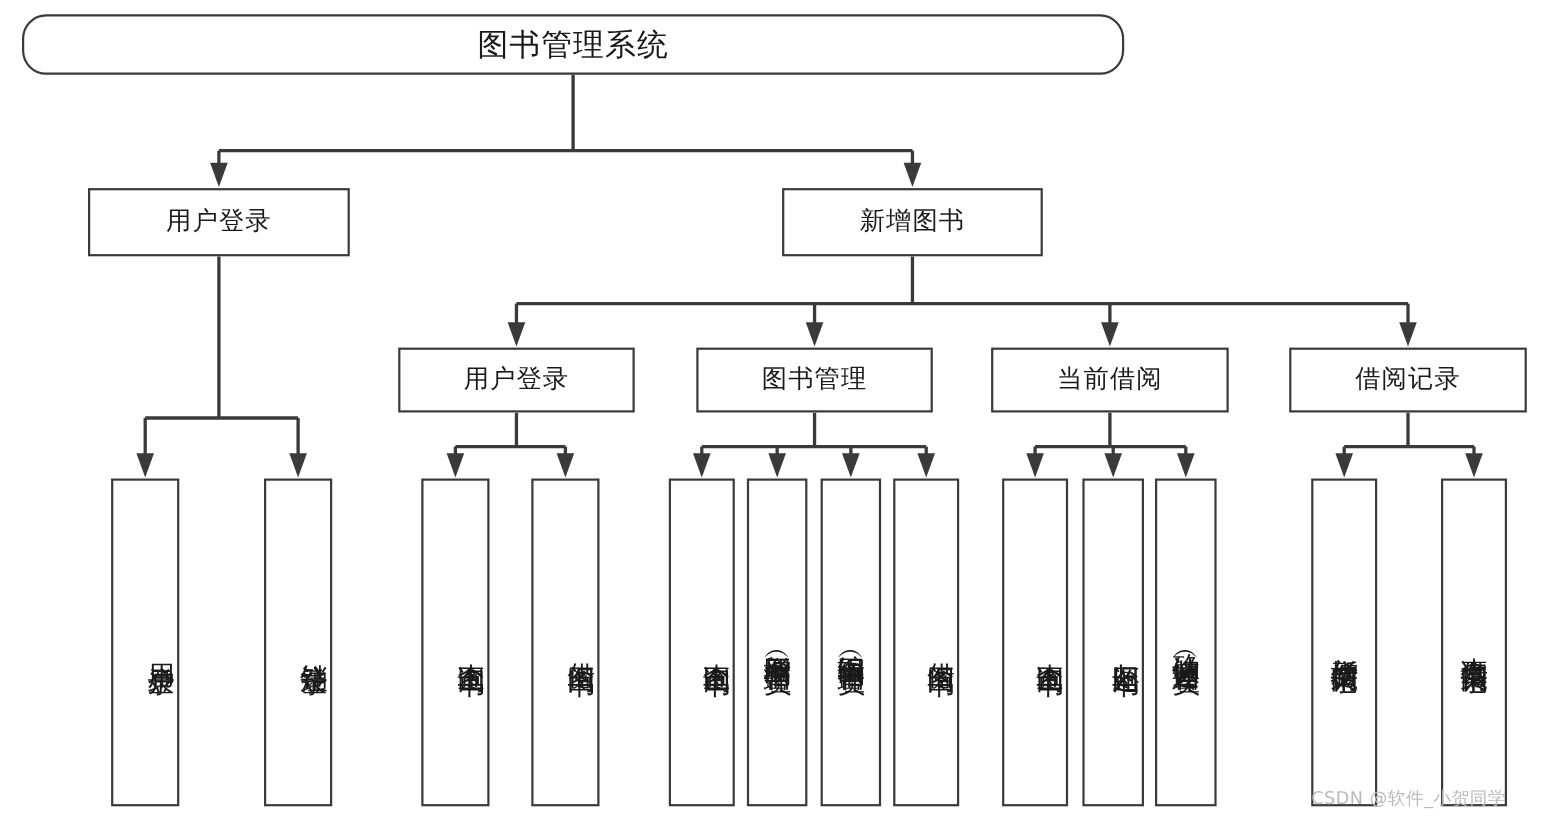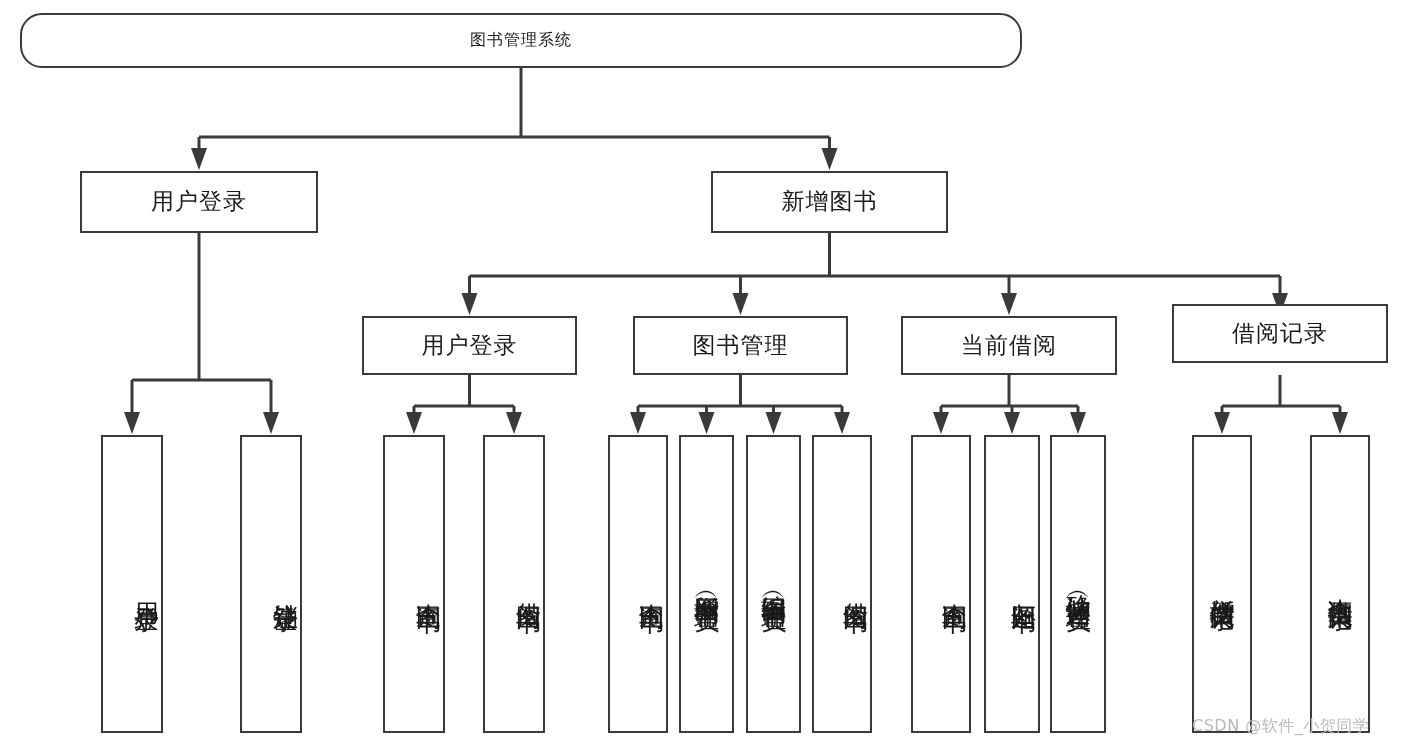--- a/index.html
+++ b/index.html
@@ -54,21 +54,21 @@
     writing-mode: vertical-rl;
     text-orientation: upright;
     display: block;
     white-space: nowrap;
   }
   .node.vert.tall {
     align-items: center;
     padding-top: 0;
   }
   .node.root {
-    font-size: 16px;
+    font-size: 28px;
     border-radius: 22px;
   }
   .watermark {
     position: absolute;
     font-size: 16px;
     color: #b9b9b9;
     letter-spacing: 0.5px;
     white-space: nowrap;
     font-family: "DejaVu Sans", "Liberation Sans", sans-serif;
   }
@@ -143,21 +143,21 @@
       </div>
       <div class="node horiz" style="left: 362px; top: 316px; width: 215px; height: 59px;">
         <span class="label">用户登录</span>
       </div>
       <div class="node horiz" style="left: 633px; top: 316px; width: 215px; height: 59px;">
         <span class="label">图书管理</span>
       </div>
       <div class="node horiz" style="left: 901px; top: 316px; width: 216px; height: 59px;">
         <span class="label">当前借阅</span>
       </div>
-      <div class="node horiz" style="left: 1172px; top: 304px; width: 216px; height: 59px;">
+      <div class="node horiz" style="left: 1172px; top: 316px; width: 216px; height: 59px;">
         <span class="label">借阅记录</span>
       </div>
       <div class="node vert" style="left: 101px; top: 435px; width: 62px; height: 298px;">
         <span class="label">用户登录</span>
       </div>
       <div class="node vert" style="left: 240px; top: 435px; width: 62px; height: 298px;">
         <span class="label">注销登录</span>
       </div>
       <div class="node vert" style="left: 383px; top: 435px; width: 62px; height: 298px;">
         <span class="label">查询图书</span>

